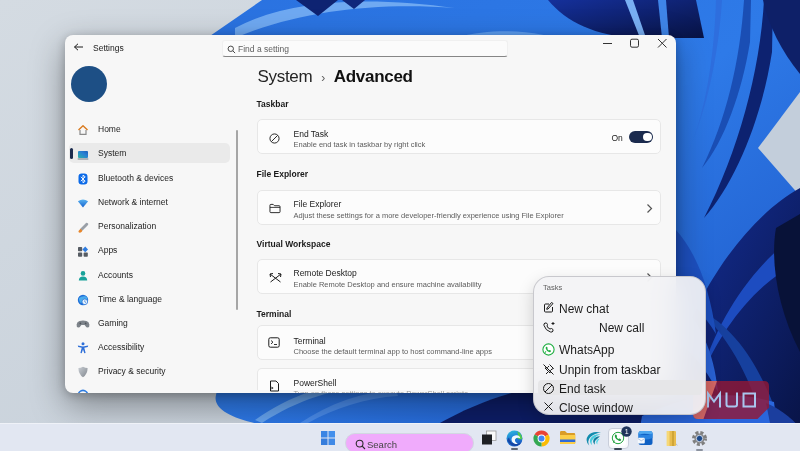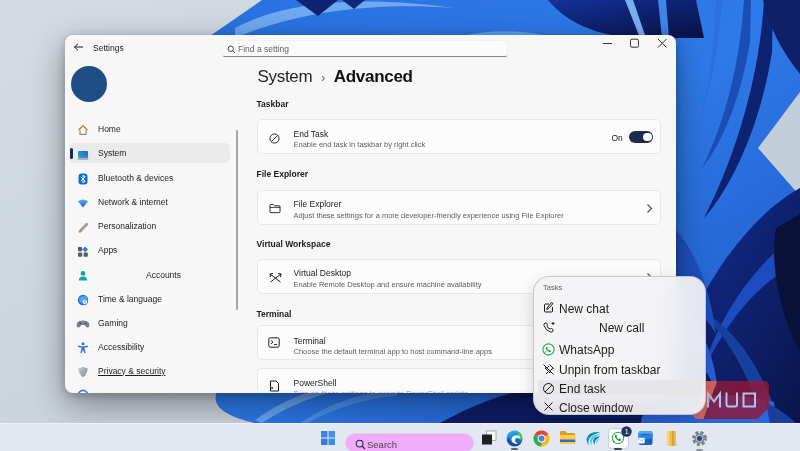--- a/index.html
+++ b/index.html
@@ -123,25 +123,25 @@
   <div class="abs" id="nav" style="left:0;top:0;width:190px;height:358px;">
 
     <div class="abs" style="left:4px;top:108px;width:161px;height:20px;background:#eaeaea;border-radius:5px;"></div>
     <div class="abs" style="left:4.5px;top:112.5px;width:3px;height:11px;background:#1b2b4e;border-radius:2px;"></div>
     <div class="abs navtext" style="left:33px;top:88.5px;">Home</div>
     <div class="abs navtext" style="left:33px;top:113px;">System</div>
     <div class="abs navtext" style="left:33px;top:137.5px;">Bluetooth &amp; devices</div>
     <div class="abs navtext" style="left:33px;top:161.5px;">Network &amp; internet</div>
     <div class="abs navtext" style="left:33px;top:186px;">Personalization</div>
     <div class="abs navtext" style="left:33px;top:210px;">Apps</div>
-    <div class="abs navtext" style="left:33px;top:234.5px;margin-left:48px;">Accounts</div>
+    <div class="abs navtext" style="left:33px;top:234.5px;">Accounts</div>
     <div class="abs navtext" style="left:33px;top:258.5px;">Time &amp; language</div>
     <div class="abs navtext" style="left:33px;top:282.5px;">Gaming</div>
     <div class="abs navtext" style="left:33px;top:306.5px;">Accessibility</div>
-    <div class="abs navtext" style="left:33px;top:330.5px;text-decoration:underline;">Privacy &amp; security</div>
+    <div class="abs navtext" style="left:33px;top:330.5px;">Privacy &amp; security</div>
 
     <svg class="abs" style="left:12px;top:89px" width="12" height="12" viewBox="0 0 12 12">
           <path d="M1.5 6 L6 1.8 L10.5 6" stroke="#d97a1e" stroke-width="1.4" fill="none" stroke-linejoin="round"></path>
           <path d="M3 6 V10.3 H9 V6" stroke="#8a8a8a" stroke-width="1.2" fill="none"></path>
         </svg>
     <svg class="abs" style="left:12px;top:113.5px" width="12" height="12" viewBox="0 0 12 12">
           <defs>
             <linearGradient id="scr" x1="0" y1="1" x2="1" y2="0">
               <stop offset="0" stop-color="#2bb3a8"></stop>
               <stop offset=".6" stop-color="#2a7fd4"></stop>
@@ -239,21 +239,21 @@
   </div>
 
   <div class="abs seclabel" style="left:191.5px;top:204px;">Virtual Workspace</div>
   <div class="card" style="top:224px;height:35px;">
     <svg class="abs" style="left:11.5px;top:12px" width="13" height="12" viewBox="0 0 13 12">
           <g stroke="#1b1b1b" stroke-width="1" fill="none">
             <path d="M1 2 L11.5 10 M1 2 L4 1.5 M1 2 L1.5 5"></path>
             <path d="M12 2 L1.5 10 M12 2 L9 1.5 M12 2 L11.5 5"></path>
           </g>
         </svg>
-    <div class="abs t10" style="left:36px;top:8px;">Virtual Desktop</div>
+    <div class="abs t10" style="left:36px;top:8px;">Remote Desktop</div>
     <div class="abs sub" style="left:36px;top:19.5px;">Enable Remote Desktop and ensure machine availability</div>
     <svg class="abs" style="left:388px;top:12px" width="7" height="11" viewBox="0 0 7 11">
           <path d="M1.5 1.5 L5.5 5.5 L1.5 9.5" stroke="#555" stroke-width="1.2" fill="none"></path>
         </svg>
   </div>
 
   <div class="abs seclabel" style="left:191.5px;top:273.5px;">Terminal</div>
   <div class="card" style="top:290px;height:35px;">
     <svg class="abs" style="left:10.5px;top:11px" width="12" height="11" viewBox="0 0 12 11">
           <rect x="0.8" y="0.8" width="10.4" height="9.4" rx="1.5" fill="none" stroke="#1b1b1b" stroke-width="1"></rect>

